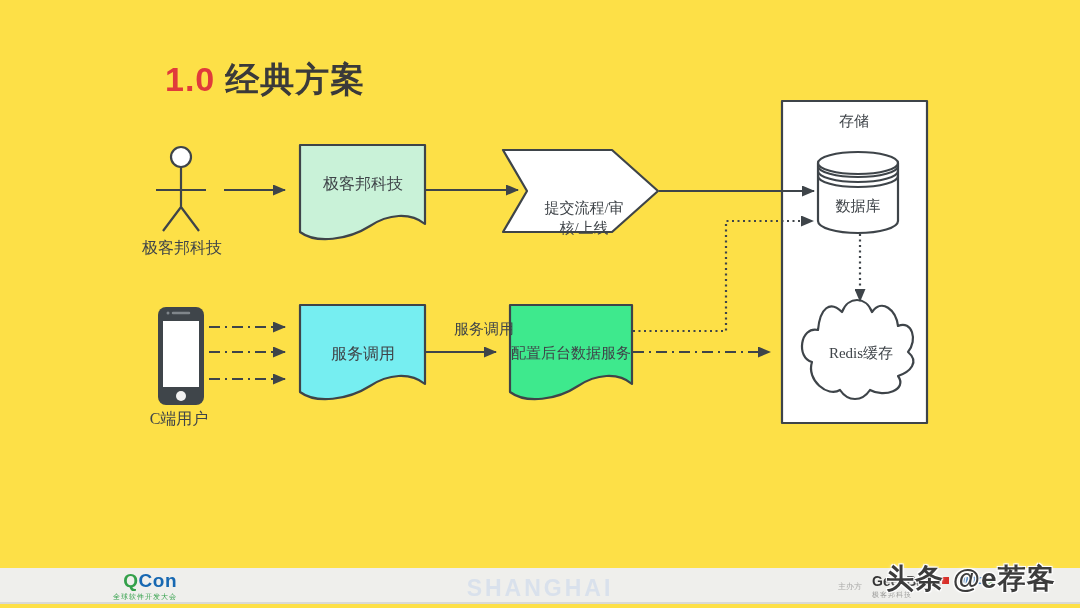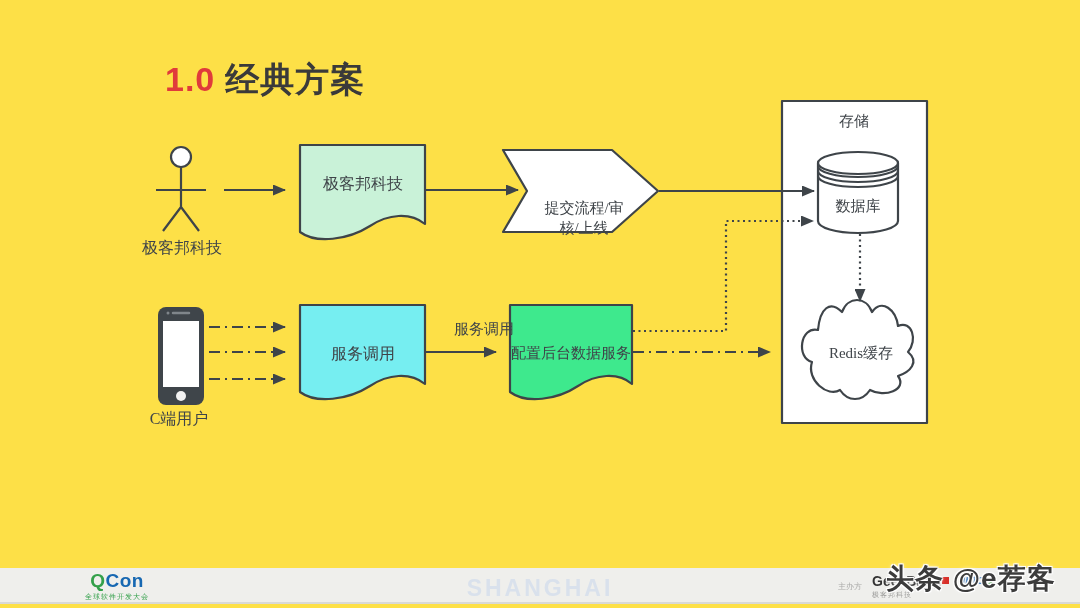--- a/index.html
+++ b/index.html
@@ -9,21 +9,21 @@
        transform:translateX(-50%);white-space:nowrap;font-family:Liberation Serif, serif;}
   .lbl.big{font-size:16px;}
   .lbl.wrap{white-space:normal;word-break:break-word;margin-top:30px;}
   .title{position:absolute;left:165px;top:57px;font-size:34px;font-weight:600;
          letter-spacing:1px;color:#3a3a3a;}
   .title .num{color:#e03b3b;margin-right:10px;}
   svg.canvas{position:absolute;left:0;top:0;}
   
   .footer{position:absolute;left:0;top:568px;width:1080px;height:34px;background:#efefec;
           border-bottom:2px solid #d9d9d6;}
-  .qcon{position:absolute;left:57px;top:3px;width:120px;text-align:center;}
+  .qcon{position:absolute;left:57px;top:3px;width:120px;text-align:right;}
   .qcon .main{font-size:19px;font-weight:800;letter-spacing:.5px;line-height:1;}
   .qcon .q{color:#33a04a;}
   .qcon .con{color:#1768b2;}
   .qcon .sub{font-size:7px;color:#33a04a;letter-spacing:1px;margin-top:2px;}
   .shanghai{position:absolute;left:540px;top:7px;transform:translateX(-50%);
             font-size:23px;font-weight:800;letter-spacing:3px;color:#d9e1ec;}
   .organizer{position:absolute;left:838px;top:13px;font-size:8px;color:#a9a9a7;}
   .geekbang{position:absolute;left:872px;top:6px;}
   .geekbang .main{font-size:14px;font-weight:800;color:#333;line-height:1;}
   .geekbang .accent{display:inline-block;width:7px;height:7px;background:#d8302a;

